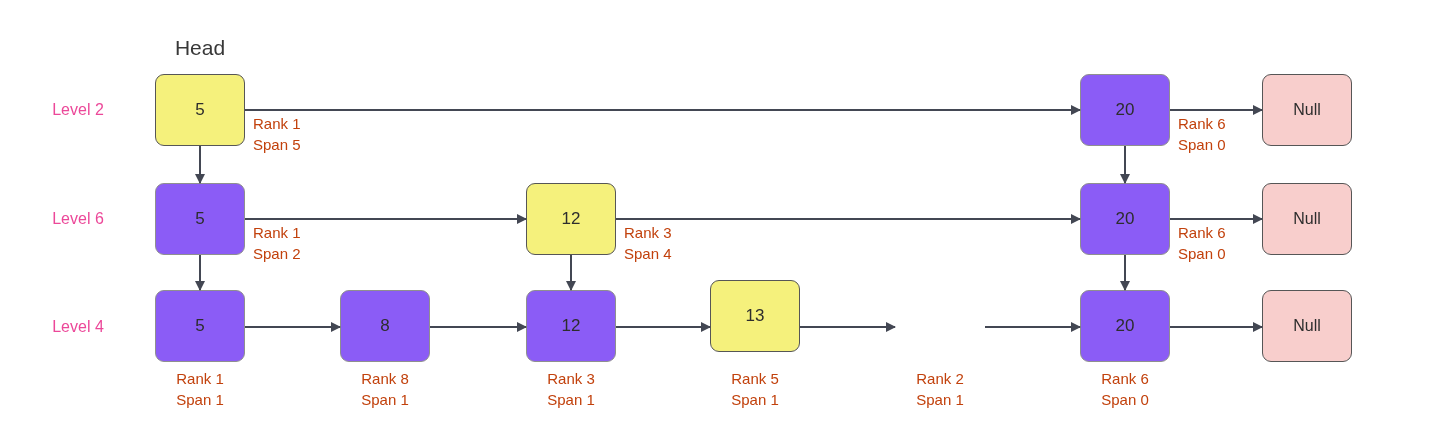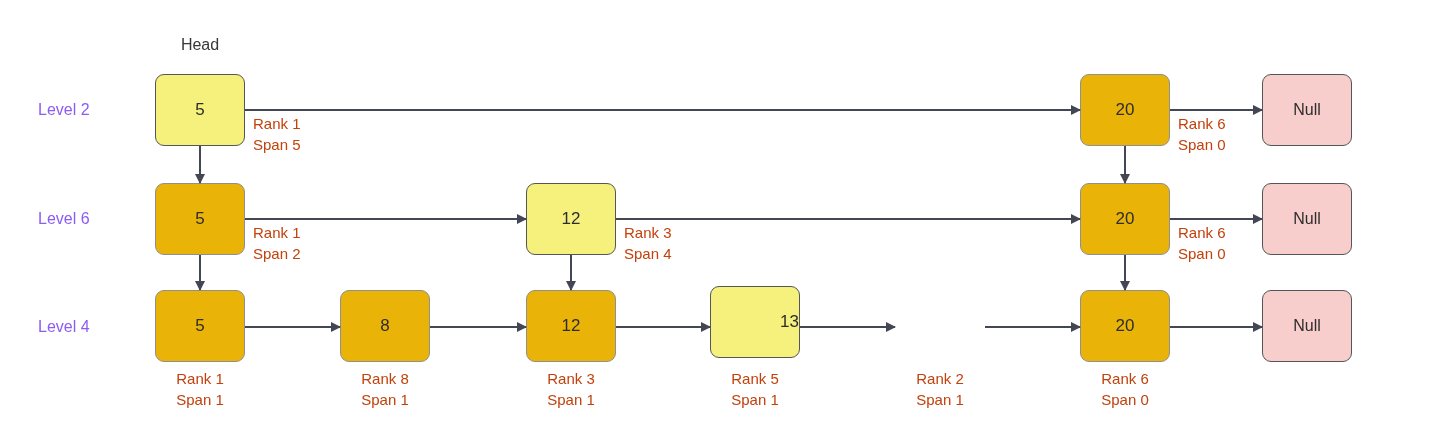--- a/index.html
+++ b/index.html
@@ -2,33 +2,33 @@
 <html><head>
 <meta charset="utf-8">
 <style>
   html, body { margin:0; padding:0; background:#ffffff; }
   .canvas {
     position:relative; width:1430px; height:440px; background:#ffffff;
     font-family:"Liberation Sans", sans-serif; overflow:hidden;
   }
   .node {
     position:absolute; width:90px; height:72px; box-sizing:border-box;
-    background:#eab308; border:1px solid #8f8f8f; border-radius:9px;
+    background:#8b5cf6; border:1px solid #8f8f8f; border-radius:9px;
     display:flex; align-items:center; justify-content:center;
     font-size:17px; color:#2d2d2d;
   }
   .node.hl   { background:#F5F17C; border-color:#565656; }
   .node.nul  { background:#F8CECC; border-color:#565656; font-size:16px; }
   .lvl-label {
-    position:absolute; left:38px; width:80px; text-align:left;
-    font-size:16px; color:#8b5cf6;
+    position:absolute; left:38px; width:80px; text-align:center;
+    font-size:16px; color:#ec4899;
   }
   .head-label {
     position:absolute; left:155px; top:36px; width:90px; text-align:center;
-    font-size:16px; color:#383838;
+    font-size:21px; color:#383838;
   }
   .anno { position:absolute; font-size:15px; line-height:21px; color:#c2410c; }
   .anno.bottom { width:90px; text-align:center; }
   
   .eh { position:absolute; height:1.5px; background:#434753; }
   .eh::after {
     content:""; position:absolute; right:-1px; top:50%;
     transform:translateY(-50%); width:0; height:0;
     border-left:10px solid #434753;
     border-top:5px solid transparent; border-bottom:5px solid transparent;
@@ -77,21 +77,21 @@
 
   <div class="node" style="left:155px; top:290px;">
     <span>5</span>
   </div>
   <div class="node" style="left:340px; top:290px;">
     <span>8</span>
   </div>
   <div class="node" style="left:526px; top:290px;">
     <span>12</span>
   </div>
-  <div class="node hl" style="left:710px; top:286px;justify-content:flex-end;">
+  <div class="node hl" style="left:710px; top:280px;">
     <span>13</span>
   </div>
   <div class="node" style="left:1080px; top:290px;">
     <span>20</span>
   </div>
   <div class="node nul" style="left:1262px; top:290px;">
     <span>Null</span>
   </div>
 
   <div class="eh" style="left:245px; top:109px; width:835px;"></div>

